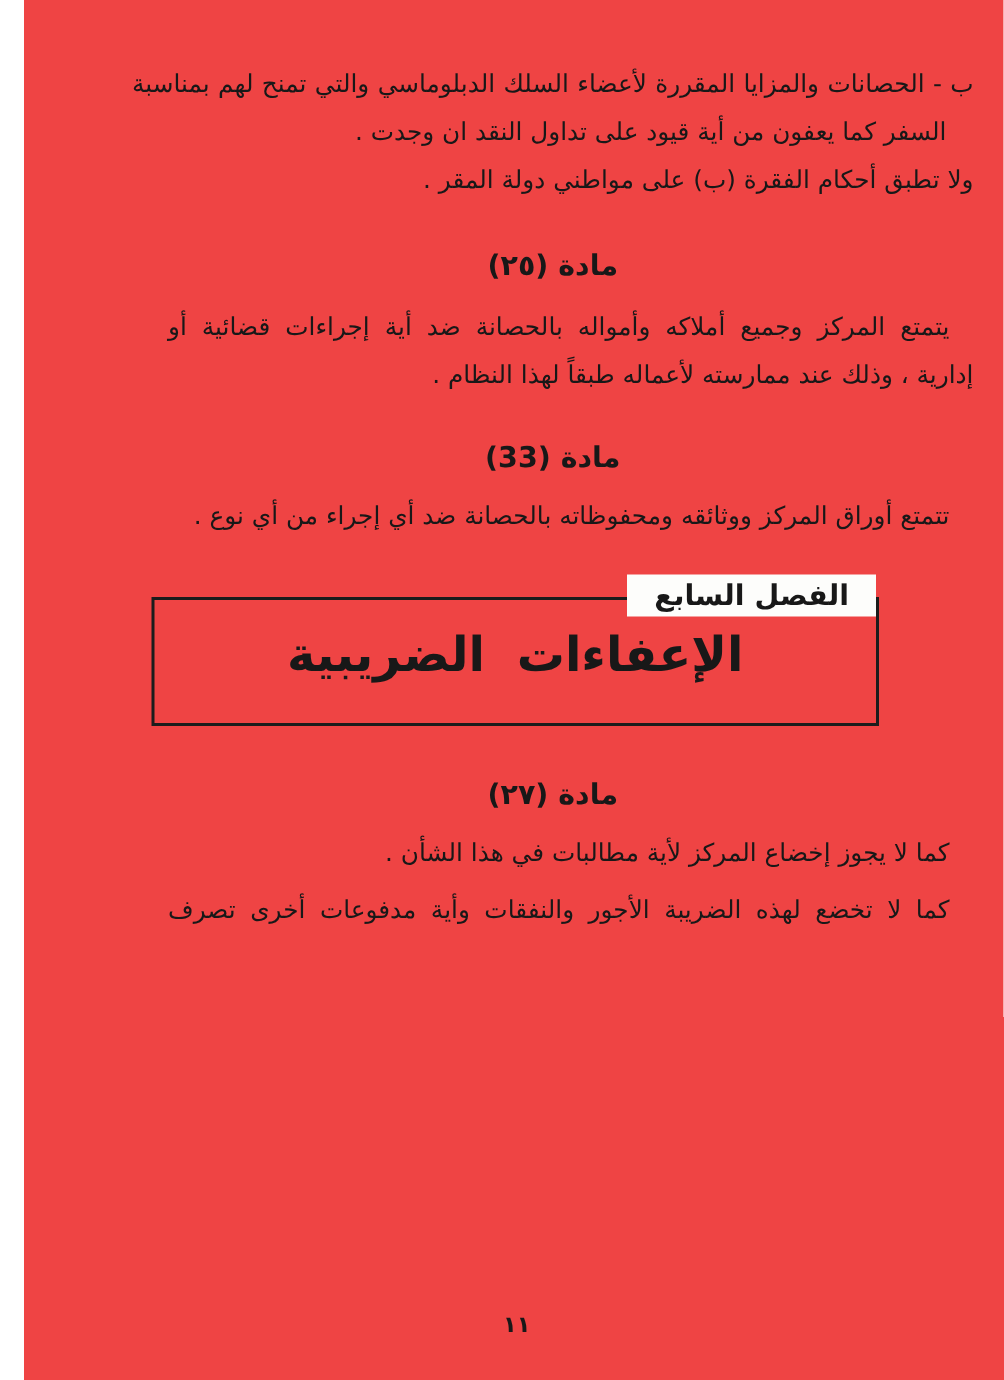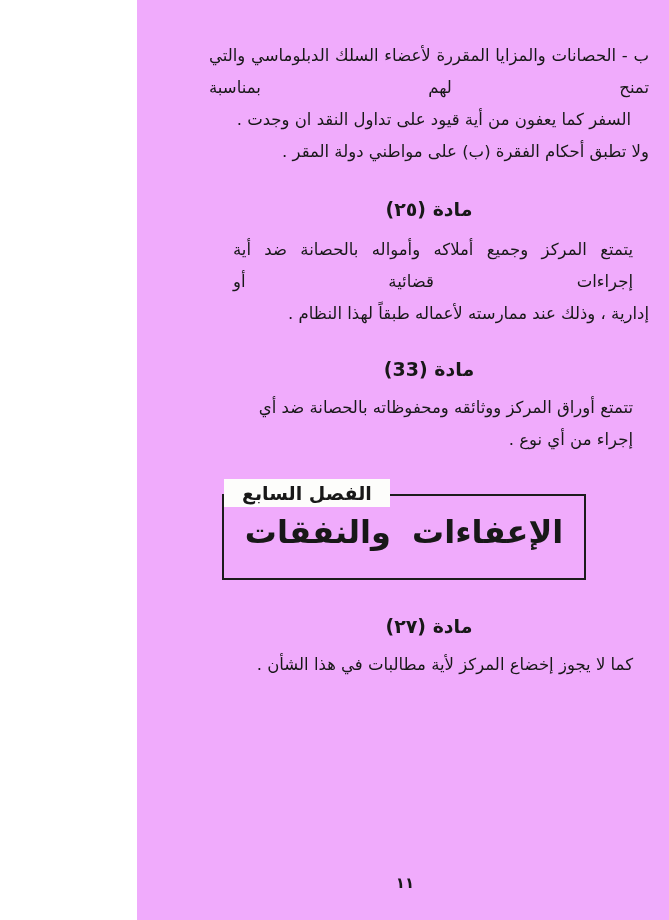--- a/index.html
+++ b/index.html
@@ -1,19 +1,19 @@
 <!DOCTYPE html>
 <html lang="ar" dir="rtl"><head>
 <meta charset="utf-8">
 <style>
   html,body{margin:0;padding:0;background:#ffffff;}
   .page{
     position:relative;
-    width:532px;height:920px;
-    background:#f0abfc;
+    width:653px;height:920px;
+    background:#ef4444;
     color:#181818;
     direction:rtl;
     font-family:"DejaVu Sans",sans-serif;
     overflow:hidden;
   }
   .content{
     position:absolute;
     top:0;right:20px;left:72px;
     padding-top:40px;
   }
@@ -45,21 +45,21 @@
   .mt-p4{margin-top:6px;}
   .chapter-box{
     position:relative;
     margin:38px 63px 0 13px;
     border:2.5px solid #1c1c1c;
     height:82px;
   }
   .chapter-legend{
     position:absolute;
     top:-17px;right:0;left:0;
-    text-align:left;
+    text-align:right;
     pointer-events:none;
   }
   .chapter-legend span{
     display:inline-block;
     background:#fdfdfb;
     padding:0 18px;
     font-weight:bold;
     font-size:19px;
     line-height:28px;
   }
@@ -102,26 +102,27 @@
 
     <h2 class="article-heading mt-h26">مادة (33)</h2>
     <div class="para mt-p26">
       <div class="line ind">تتمتع أوراق المركز ووثائقه ومحفوظاته بالحصانة ضد أي إجراء من أي نوع .</div>
     </div>
 
     <div class="chapter-box">
       <div class="chapter-legend">
         <span>الفصل السابع</span>
       </div>
-      <div class="chapter-title">الإعفاءات والنفقات</div>
+      <div class="chapter-title">الإعفاءات الضريبية</div>
     </div>
 
     <h2 class="article-heading mt-h27">مادة (٢٧)</h2>
     <div class="para mt-p">
       <div class="line ind">كما لا يجوز إخضاع المركز لأية مطالبات في هذا الشأن .</div>
     </div>
     <div class="para mt-p4">
+      <div class="line just ind">كما لا تخضع لهذه الضريبة الأجور والنفقات وأية مدفوعات أخرى تصرف</div>
     </div>
 
   </div>
 
   <div class="page-number">١١</div>
 </div>
 
 </body></html>

